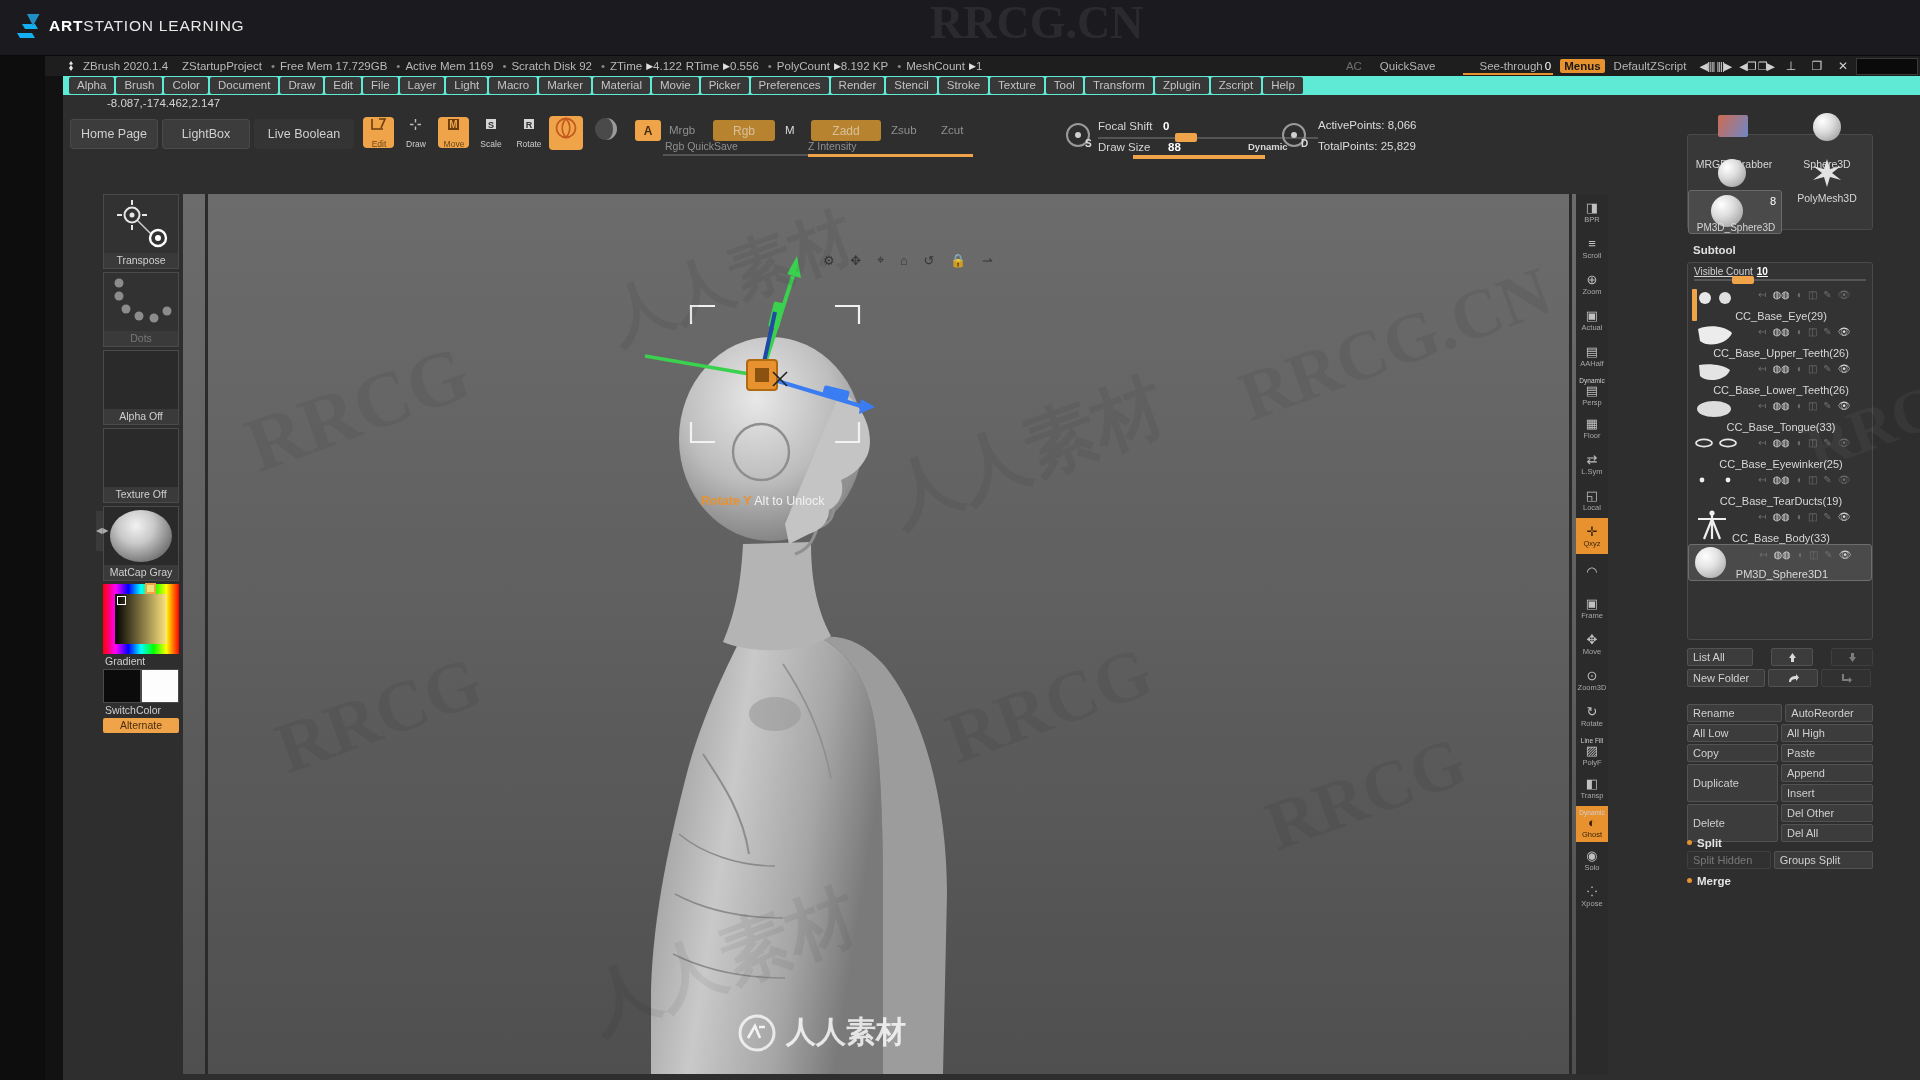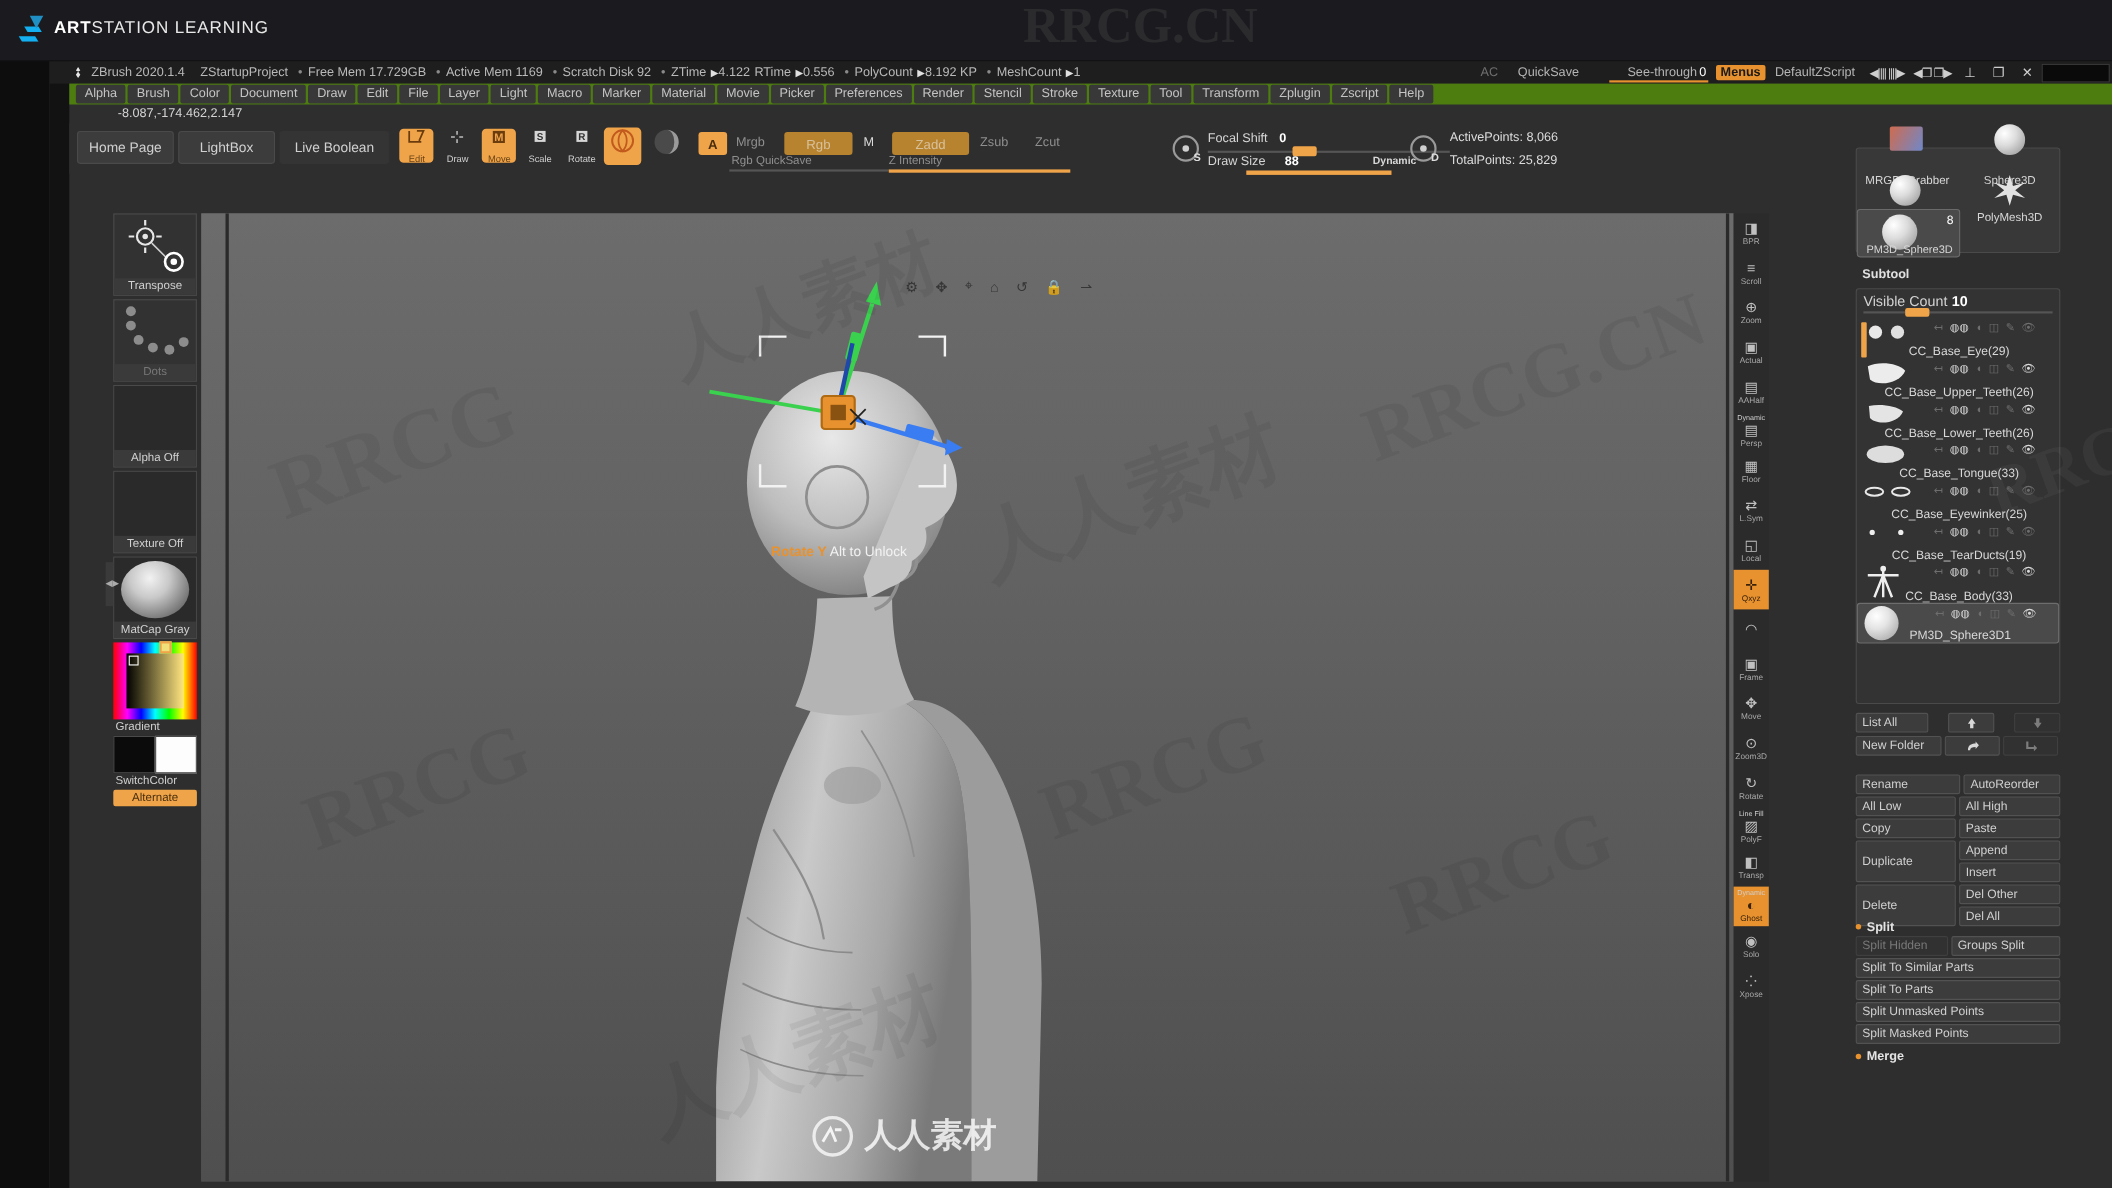--- a/index.html
+++ b/index.html
@@ -70,21 +70,21 @@
   .tb-icon { width: 26px; text-align: center; color: #cfcfcf; font-size: 12px; }
   .tb-arrows { color: #cfcfcf; font-size: 11px; letter-spacing: -1px; padding: 0 4px;}
   .tb-thumb { width: 62px; height: 17px; background:#0a0a0a; margin-right: 2px;
      border:1px solid #3a3a3a; }
   .seethru-bar { position:absolute; left: 1418px; top: 17px; width: 90px; height: 2px;
      background:#e8922f; }
 
   
   .zb-menubar {
     position: absolute; left: 18px; top: 20px; width: 1857px; height: 19px;
-    background: #4d7c0f; display: flex; align-items: center; padding-left: 6px;
+    background: #5eead4; display: flex; align-items: center; padding-left: 6px;
   }
   .menu-item {
     font-size: 11.5px; color: #c4c4c4; padding: 2px 8px; margin-right: 2px;
     background: #383838; border-radius: 2px; line-height: 13px;
   }
 
   
   .zb-coords {
     position: absolute; left: 62px; top: 41px;
     font-size: 11.5px; color: #d4d4d4;
@@ -227,21 +227,21 @@
   }
   .tool-cell.selected { background:#4a4a4a; border:1px solid #6a6a6a; border-radius:3px; }
 
   .panel-sect-title {
     font-size: 11.5px; color: #e0e0e0; font-weight: 600; padding-left: 8px;
   }
   .sub-box {
     position:absolute; left: 2px; width: 186px;
     background: #333; border: 1px solid #4a4a4a; border-radius: 3px;
   }
-  .vcount { font-size: 13px; color: #d2d2d2; padding-left: 6px; }
+  .vcount { font-size: 10px; color: #d2d2d2; padding-left: 6px; text-decoration: underline; }
   .vcount-track { height: 2px; background:#555; margin: 2px 6px 0 6px; position:relative;}
   .vcount-knob { position:absolute; left: 38px; top:-3px; width:22px;height:8px;
     background:#f0a44a;border-radius:2px;}
   .st-row { position:relative; height: 37px; }
   .st-row .thumb { position:absolute; left: 6px; top: 2px; width: 32px; height: 26px; }
   .st-row .name {
     position:absolute; left: 0; bottom: 0; width: 186px; text-align:center;
     font-size: 11px; color: #d8d8d8;
   }
   .st-icons {
@@ -952,26 +952,20 @@
 
       <div style="position:absolute;left:2px;top:700px;width:186px;">
         <div class="sect-hdr" style="height:17px;">
           <span class="bullet"></span>
           <span>Split</span>
         </div>
         <div style="display:flex;gap:3px;margin-bottom:2px;">
           <div class="pbtn dimmed" style="width:91px;height:18px;">Split Hidden</div>
           <div class="pbtn" style="width:108px;height:18px;">Groups Split</div>
         </div>
-        <div id="split-rows">
-            <div class="pbtn" style="width: 186px; height: 18px; margin-bottom: 2px;">Split To Similar Parts</div>
-            <div class="pbtn" style="width: 186px; height: 18px; margin-bottom: 2px;">Split To Parts</div>
-            <div class="pbtn" style="width: 186px; height: 18px; margin-bottom: 2px;">Split Unmasked Points</div>
-            <div class="pbtn" style="width: 186px; height: 18px; margin-bottom: 2px;">Split Masked Points</div>
-          </div>
         <div class="sect-hdr" style="height:17px;margin-top:3px;">
           <span class="bullet"></span>
           <span>Merge</span>
         </div>
       </div>
 
       <div class="wm" style="left:118px;top:250px;font-size:62px;transform:rotate(-20deg);color:rgba(255,255,255,.045);">RRCG</div>
     </div>
   </div>
 </div>

